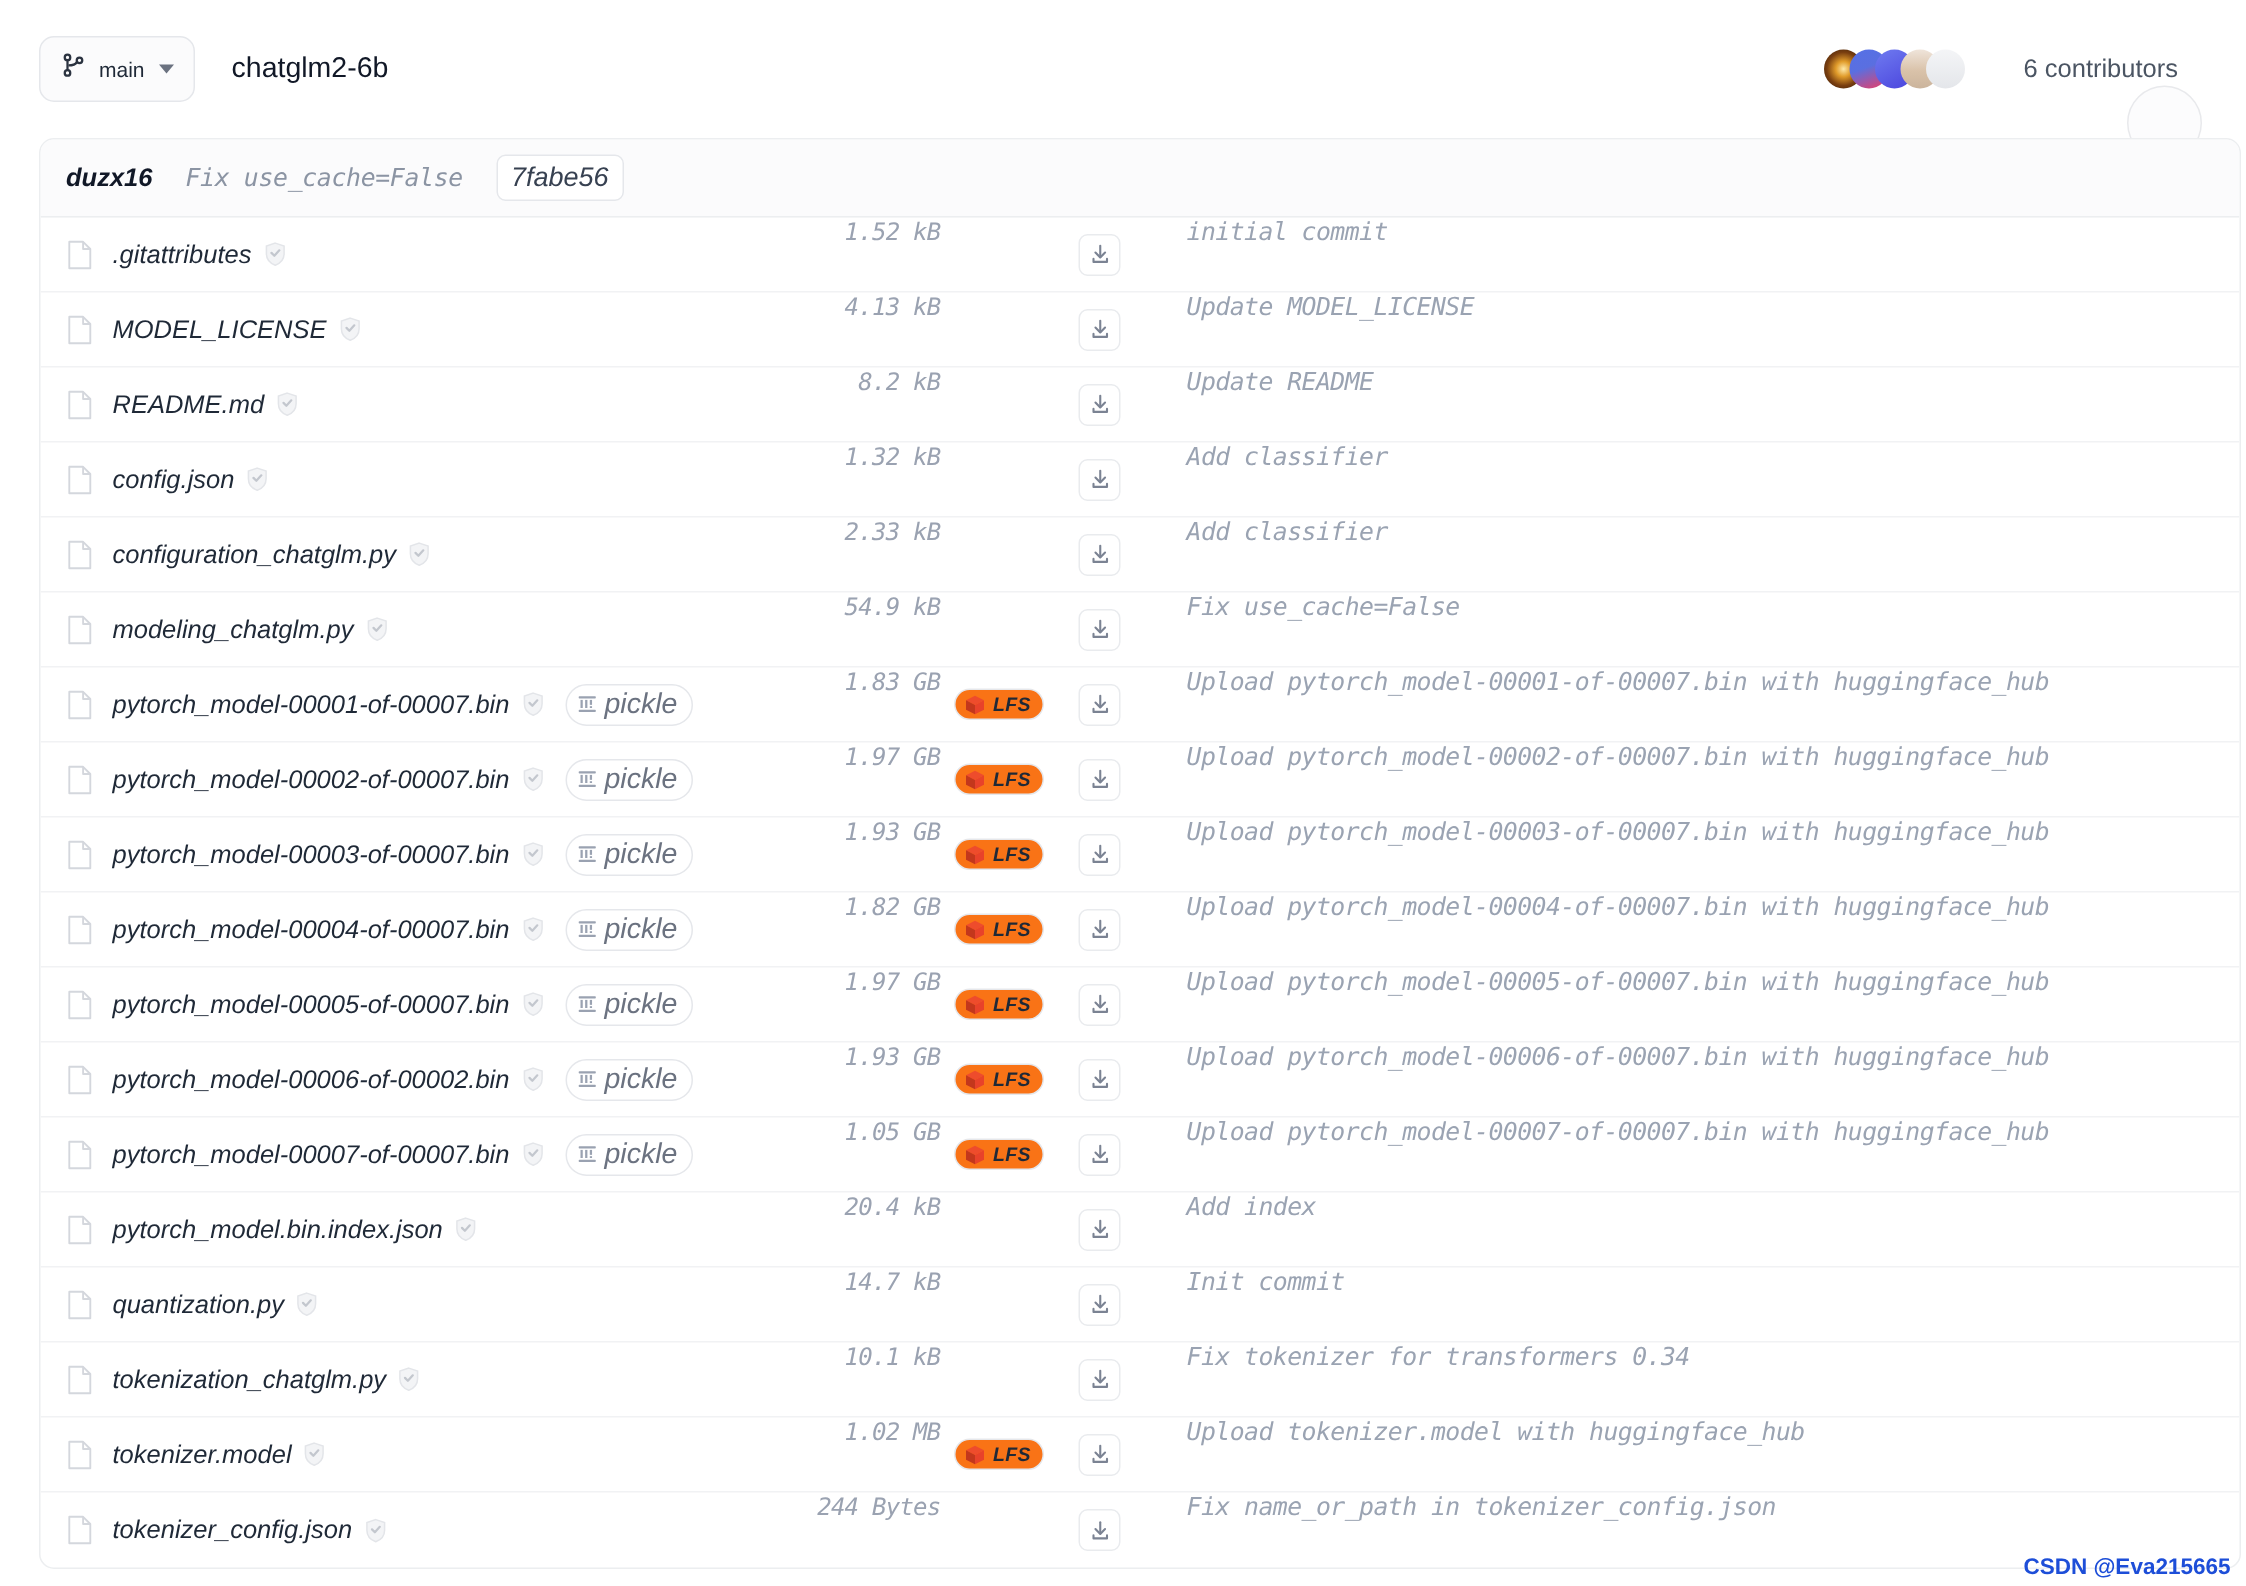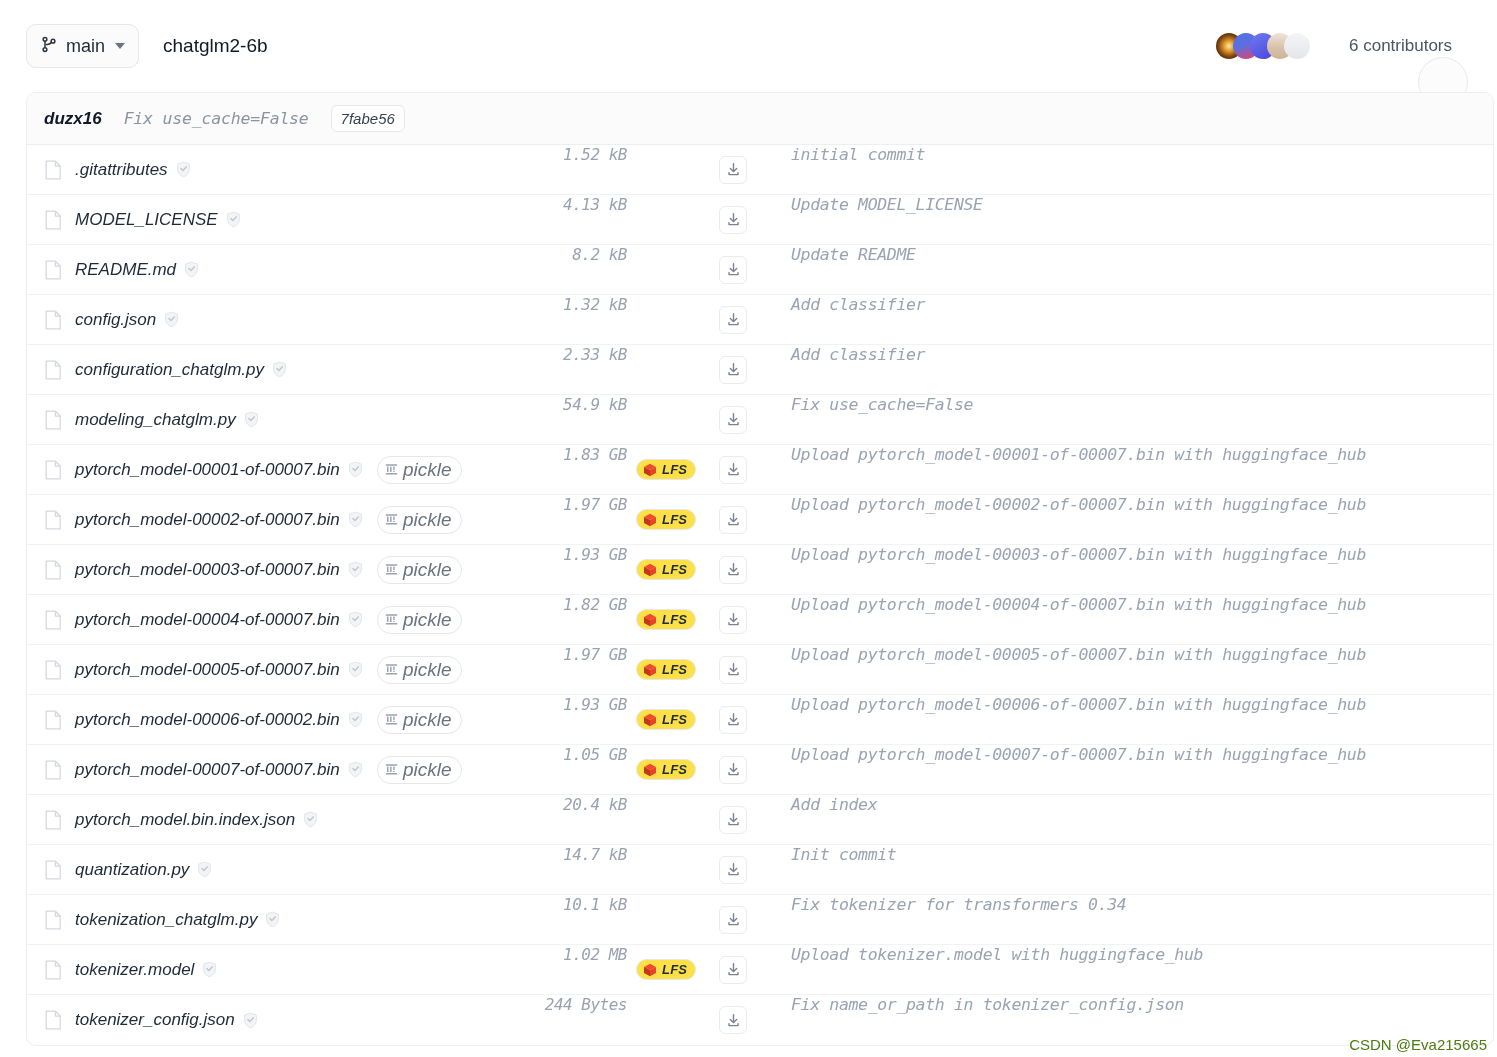--- a/index.html
+++ b/index.html
@@ -31,21 +31,21 @@
     padding: 0 13px 0 14px;
     display: flex;
     align-items: center;
     gap: 9px;
     border: 1px solid #e5e7eb;
     border-radius: 10px;
     background: #fbfbfc;
     cursor: pointer;
   }
   .branch-btn .lbl {
-    font-size: 18px;
+    font-size: 14px;
     color: #1f2937;
     font-weight: 400;
   }
   .caret {
     width: 0; height: 0;
     border-left: 5px solid transparent;
     border-right: 5px solid transparent;
     border-top: 6px solid #6b7280;
     margin-left: 1px;
   }
@@ -118,21 +118,21 @@
   }
   .commit-msg {
     margin-left: 22px;
     font-size: 16.5px;
     color: #8b94a3;
     font-family: "DejaVu Sans Mono", monospace;
     letter-spacing: -0.2px;
   }
   .commit-sha {
     margin-left: 22px;
-    font-size: 15px;
+    font-size: 18px;
     color: #374151;
     border: 1px solid #e5e7eb;
     border-radius: 6px;
     background: #ffffff;
     padding: 4px 9px;
     font-family: "Liberation Sans", sans-serif;
     cursor: pointer;
   }
 
   .row {
@@ -199,21 +199,21 @@
     padding-left: 9px;
     box-sizing: border-box;
   }
   .lfs-badge {
     display: inline-flex;
     align-items: center;
     gap: 5px;
     border: 1px solid #e5e7eb;
     border-radius: 999px;
     padding: 2px 8px 2px 6px;
-    background: #fde047;
+    background: #f97316;
     cursor: pointer;
   }
   .lfs-badge .t {
     font-size: 13px;
     font-weight: 700;
     color: #1f2937;
     letter-spacing: 0.2px;
   }
   .c-dl {
     width: 60px;
@@ -241,22 +241,23 @@
     letter-spacing: -0.35px;
     white-space: nowrap;
     overflow: hidden;
   }
 
   .watermark {
     position: absolute;
     right: 10px;
     bottom: 4px;
     font-size: 15px;
-    color: #4d7c0f;
+    color: #1d4ed8;
     font-family: "Liberation Sans", sans-serif;
+    font-weight: bold;
   }
 </style>
 </head>
 <body>
 
 <div class="topbar">
 
   <div class="branch-btn">
     <span>
       <svg width="16" height="17" viewBox="0 0 16 17">

